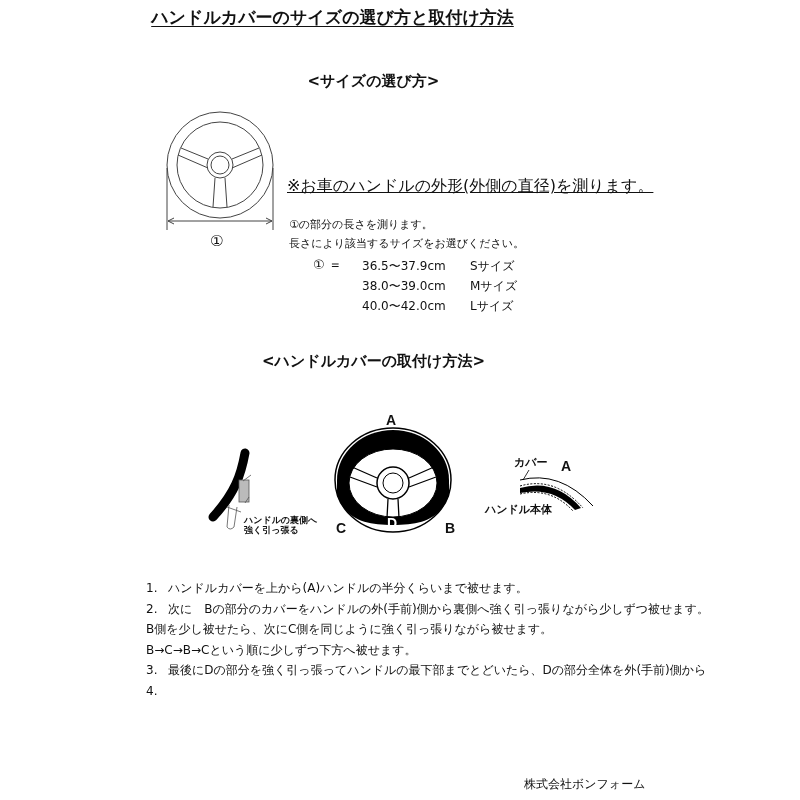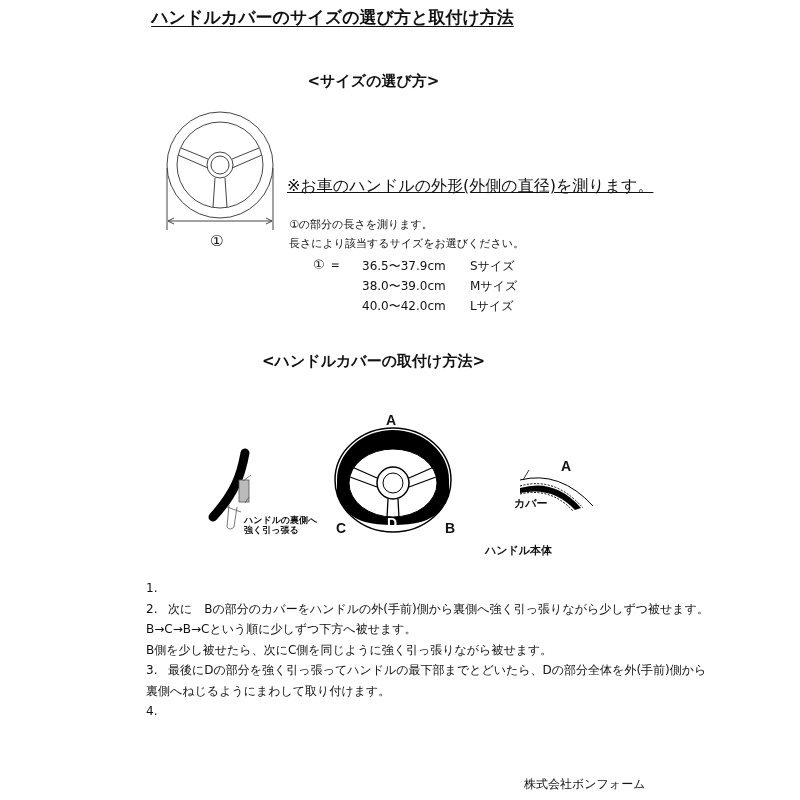--- a/index.html
+++ b/index.html
@@ -14,21 +14,21 @@
   .p { font-size: 11px; white-space: nowrap; }
   .size-row { font-size: 12px; white-space: nowrap; }
   .size-row .range { display: inline-block; width: 108px; }
   .circ-label { left: 210px; top: 232px; font-size: 15px; }
   .steps { left: 146px; top: 578px; font-size: 12px; line-height: 20.5px; }
   .step { display: flex; }
   .step .num { width: 22px; flex: none; }
   .company { left: 524px; top: 776px; font-size: 12px; }
   .fig-label { font-weight: bold; font-size: 14px; font-family: "Liberation Sans", sans-serif; }
   .small-label { font-weight: bold; font-size: 9px; }
-  .mid-label { font-weight: bold; font-size: 11px; margin-top: 41px; }
+  .mid-label { font-weight: bold; font-size: 11px; }
 </style>
 </head>
 <body>
 
 <div class="abs title"><span>ハンドルカバーのサイズの選び方と取付け方法</span></div>
 
 <div class="abs section-title" style="top:72px;">&lt;サイズの選び方&gt;</div>
 
 <svg class="abs" style="left:155px; top:108px;" width="130" height="125" viewBox="0 0 130 125">
   <g fill="none" stroke="#444" stroke-width="1">
@@ -97,30 +97,30 @@
   <path d="M5 26 Q36 19 58 43" stroke="#000" stroke-width="1" fill="none" stroke-dasharray="2,1.5"></path>
   <path d="M14 2 L8 12" stroke="#000" stroke-width="0.8"></path>
 </svg>
 <div class="abs mid-label" style="left:514px; top:455px;">カバー</div>
 <div class="abs fig-label" style="left:561px; top:458px;">A</div>
 <div class="abs mid-label" style="left:485px; top:502px;">ハンドル本体</div>
 
 <div class="abs steps">
   <div class="step">
     <span class="num">1.</span>
+    <span>ハンドルカバーを上から(A)ハンドルの半分くらいまで被せます。</span>
   </div>
   <div class="step">
     <span class="num">2.</span>
     <span>次に　Bの部分のカバーをハンドルの外(手前)側から裏側へ強く引っ張りながら少しずつ被せます。</span>
   </div>
+  <div class="cont">B側を少し被せたら、次にC側を同じように強く引っ張りながら被せます。</div>
   <div class="cont">B→C→B→Cという順に少しずつ下方へ被せます。</div>
-  <div class="cont">B側を少し被せたら、次にC側を同じように強く引っ張りながら被せます。</div>
   <div class="step">
     <span class="num">3.</span>
     <span>最後にDの部分を強く引っ張ってハンドルの最下部までとどいたら、Dの部分全体を外(手前)側から</span>
   </div>
-  <div class="cont">裏側へねじるようにまわして取り付けます。</div>
   <div class="step">
     <span class="num">4.</span>
   </div>
 </div>
 
 <div class="abs company">株式会社ボンフォーム</div>
 
 </body></html>

